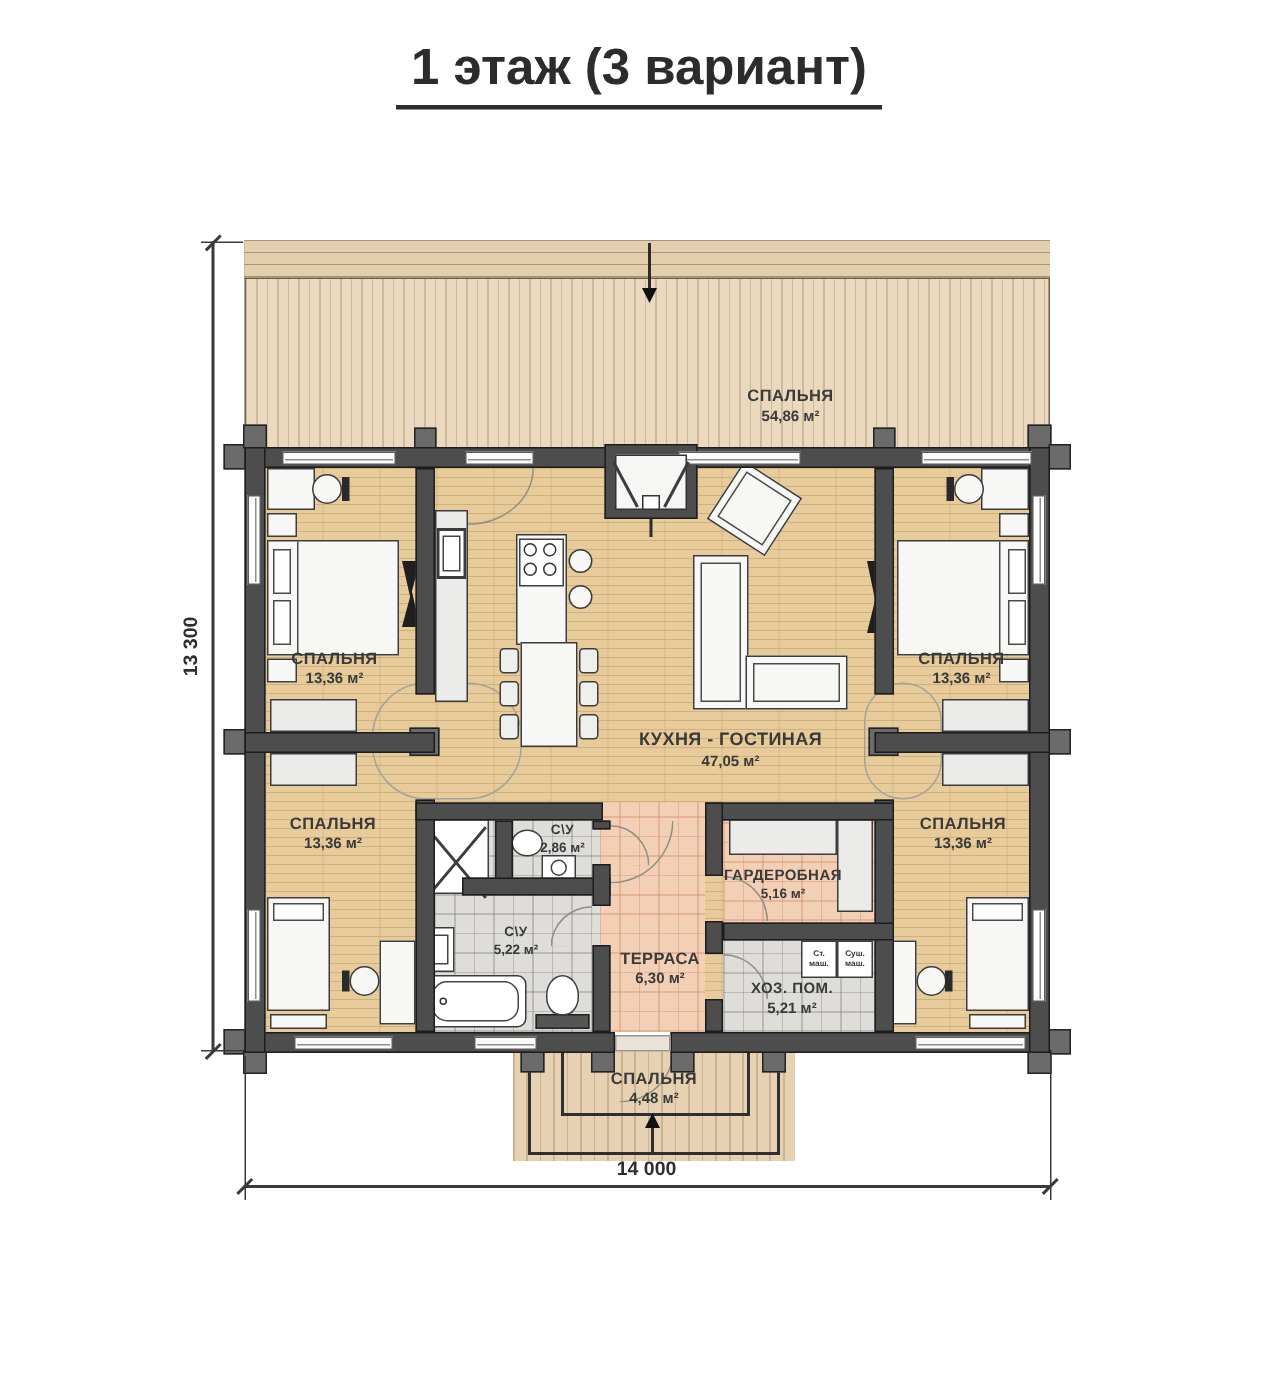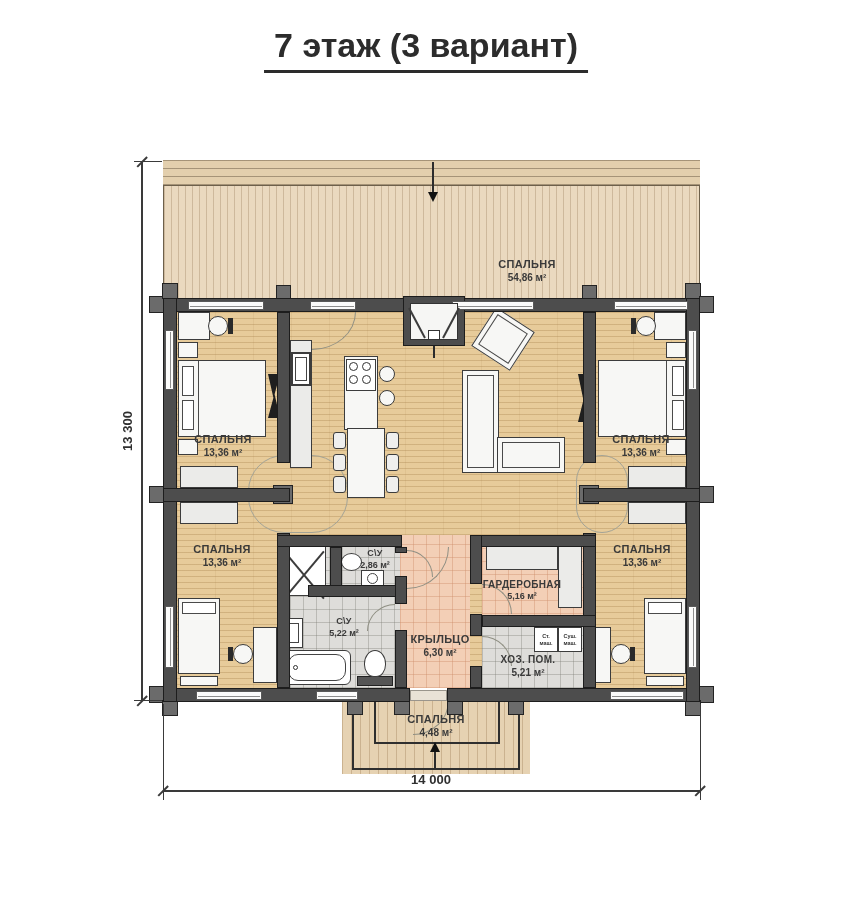--- a/index.html
+++ b/index.html
@@ -67,21 +67,21 @@
   .ah-down{position:absolute;width:0;height:0;border-left:5px solid transparent;border-right:5px solid transparent;
            border-top:10px solid #111;z-index:41;}
   .ah-up{position:absolute;width:0;height:0;border-left:5px solid transparent;border-right:5px solid transparent;
          border-bottom:10px solid #111;z-index:41;}
 </style>
 </head>
 <body>
 
 <div id="canvas">
 
-  <div id="title">7 этаж (3 вариант)</div>
+  <div id="title">1 этаж (3 вариант)</div>
 
   <div class="deck abs" style="left:163px;top:160px;width:537px;height:140px;border:1px solid #6d604b;z-index:1;"></div>
   <div class="deckband" style="left:163px;top:160px;width:537px;height:25px;"></div>
   <div class="lbl" style="left:527px;top:271px;">
     <span class="nm">СПАЛЬНЯ</span>
     <span class="ar">54,86 м²</span>
   </div>
 
   <div class="line" style="left:432px;top:162px;width:2px;height:32px;"></div>
   <div class="ah-down" style="left:428px;top:192px;"></div>
@@ -254,20 +254,24 @@
   <div class="pillow" style="left:648px;top:602px;width:34px;height:12px;"></div>
   <div class="furn" style="left:646px;top:676px;width:38px;height:10px;"></div>
   <div class="furn" style="left:587px;top:627px;width:24px;height:56px;"></div>
   <div class="furn circ" style="left:611px;top:644px;width:20px;height:20px;"></div>
   <div class="abs" style="left:630px;top:647px;width:5px;height:14px;background:#2a2a2a;z-index:11;"></div>
   <div class="lbl" style="left:642px;top:556px;">
     <span class="nm">СПАЛЬНЯ</span>
     <span class="ar">13,36 м²</span>
   </div>
 
+  <div class="lbl big" style="left:487px;top:500px;">
+    <span class="nm">КУХНЯ - ГОСТИНАЯ</span>
+    <span class="ar">47,05 м²</span>
+  </div>
 
   <div class="furn" style="left:284px;top:546px;width:42px;height:50px;background:#fff;"></div>
   <div class="diag" style="left:303px;top:544px;width:1.5px;height:62px;transform:rotate(-40deg);"></div>
   <div class="diag" style="left:303px;top:544px;width:1.5px;height:62px;transform:rotate(40deg);"></div>
 
   <div class="furn" style="left:334px;top:552px;width:8px;height:20px;background:#fff;"></div>
   <div class="furn" style="left:341px;top:553px;width:21px;height:18px;border-radius:50%;background:#fff;"></div>
   <div class="furn" style="left:361px;top:570px;width:23px;height:17px;background:#fff;"></div>
   <div class="abs" style="left:367px;top:573px;width:11px;height:11px;border:1px solid #444;border-radius:50%;z-index:12;"></div>
   <div class="lbl sm" style="left:375px;top:560px;">
@@ -281,21 +285,21 @@
   <div class="abs" style="left:288px;top:654px;width:58px;height:27px;border:1px solid #444;border-radius:10px;z-index:12;"></div>
   <div class="abs" style="left:293px;top:665px;width:5px;height:5px;border:1px solid #333;border-radius:50%;z-index:13;"></div>
   <div class="abs" style="left:357px;top:676px;width:36px;height:10px;background:#555;border:1px solid #222;z-index:10;"></div>
   <div class="furn" style="left:364px;top:650px;width:22px;height:27px;border-radius:50% 50% 45% 45%;background:#fff;"></div>
   <div class="lbl sm" style="left:344px;top:628px;">
     <span class="nm">С\У</span>
     <span class="ar">5,22 м²</span>
   </div>
 
   <div class="lbl" style="left:440px;top:646px;">
-    <span class="nm">КРЫЛЬЦО</span>
+    <span class="nm">ТЕРРАСА</span>
     <span class="ar">6,30 м²</span>
   </div>
 
   <div class="furn ltgray" style="left:486px;top:546px;width:72px;height:24px;"></div>
   <div class="furn ltgray" style="left:558px;top:546px;width:24px;height:62px;"></div>
   <div class="lbl sm" style="left:522px;top:590px;">
     <span class="nm" style="font-size:10px;">ГАРДЕРОБНАЯ</span>
     <span class="ar">5,16 м²</span>
   </div>
 

